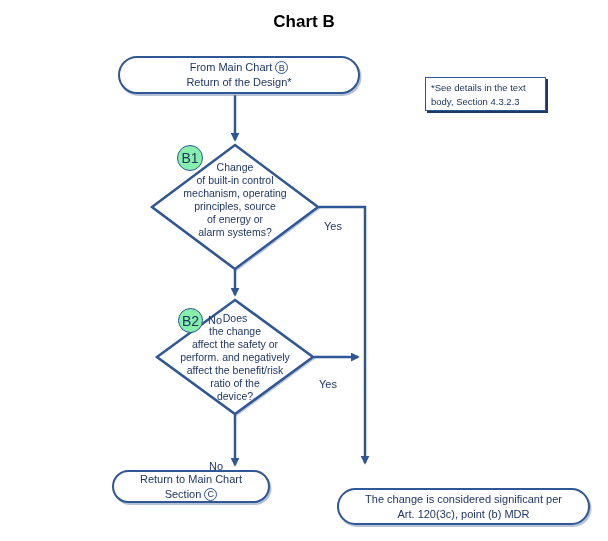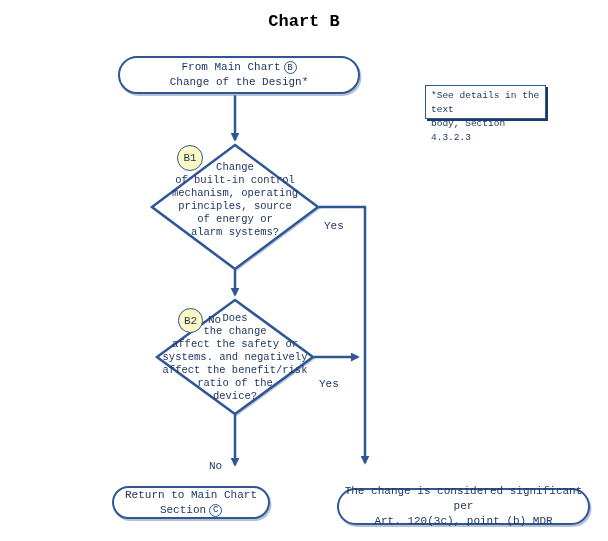--- a/index.html
+++ b/index.html
@@ -1,55 +1,55 @@
 <!DOCTYPE html>
 <html><head>
 <meta charset="utf-8">
 <style>
   html,body{margin:0;padding:0;background:#fff;}
   .canvas{
     position:relative;
     width:608px;height:529px;
     background:#fff;
-    font-family:Liberation Mono, monospace;
+    font-family:Liberation Sans, sans-serif;
     color:#1F3864;
     overflow:hidden;
   }
   .title{
     position:absolute;left:0;top:12px;width:100%;
     text-align:center;font-size:17px;font-weight:bold;color:#000;
   }
   svg.wires{position:absolute;left:0;top:0;}
   .shape-diamond{filter:drop-shadow(1.5px 1.5px 0 rgba(130,152,185,.55));}
   .box{
     position:absolute;background:#fff;border:2px solid #2F5795;
     box-shadow:1.5px 2px 0 rgba(120,144,180,.55);
     display:flex;flex-direction:column;align-items:center;justify-content:center;
     font-size:11px;line-height:15px;text-align:center;box-sizing:border-box;
   }
   .rounded{border-radius:19px;}
   .start-box{left:118px;top:56px;width:242px;height:38px;}
-  .return-box{left:112px;top:486px;width:158px;height:33px;}
+  .return-box{left:112px;top:470px;width:158px;height:33px;}
   .sig-box{left:337px;top:488px;width:253px;height:37px;white-space:pre-line;}
   .note-box{
     position:absolute;left:425px;top:77px;width:121px;height:34px;
     background:#fff;border:1.5px solid #2F5795;box-shadow:2px 2px 0 #1F3864;
     font-size:9.5px;line-height:14px;text-align:left;box-sizing:border-box;
-    padding:3px 5px;white-space:pre-line;margin-top:8px;
+    padding:3px 5px;white-space:pre-line;
   }
   .diamond-text{
     position:absolute;text-align:center;font-size:10.5px;line-height:13px;
     white-space:pre-line;
   }
   .d1-text{left:147px;top:161px;width:176px;}
   .d2-text{left:152px;top:312px;width:166px;}
   .badge{
-    position:absolute;background:#fef9c3;border:1.6px solid #2F5795;border-radius:50%;
+    position:absolute;background:#86efac;border:1.6px solid #2F5795;border-radius:50%;
     display:flex;align-items:center;justify-content:center;
-    font-size:11px;color:#1F3864;box-sizing:border-box;
+    font-size:14px;color:#1F3864;box-sizing:border-box;
   }
   .badge-b1{left:177px;top:145px;width:26px;height:26px;}
   .badge-b2{left:178px;top:308px;width:25px;height:25px;text-align:center;}
   .edge-label{position:absolute;font-size:11px;margin-top:40px;}
   .lbl-yes1{left:324px;top:180px;}
   .lbl-no1{left:208px;top:274px;}
   .lbl-yes2{left:319px;top:338px;}
   .lbl-no2{left:209px;top:420px;}
   .circle-letter{
     display:inline-flex;align-items:center;justify-content:center;
@@ -81,36 +81,36 @@
     <path d="M235,415 L235,465" fill="none" stroke="#2F5795" stroke-width="2.5" marker-end="url(#ah)"></path>
     <path d="M319,207 L365,207 L365,463" fill="none" stroke="#2F5795" stroke-width="2.5" marker-end="url(#ah)"></path>
     <path d="M314,357 L358,357" fill="none" stroke="#2F5795" stroke-width="2.5" marker-end="url(#ah)"></path>
   </svg>
 
   <div class="box rounded start-box">
     <span class="inline-line">
       <span>From Main Chart</span>
       <span class="circle-letter">B</span>
     </span>
-    <span>Change of the Design*</span>
+    <span>Return of the Design*</span>
   </div>
 
   <div class="note-box">*See details in the text
 body, Section 4.3.2.3</div>
 
   <div class="diamond-text d1-text">Change
 of built-in control
 mechanism, operating
 principles, source
 of energy or
 alarm systems?</div>
   <div class="diamond-text d2-text">Does
 the change
 affect the safety or
-systems. and negatively
+perform. and negatively
 affect the benefit/risk
 ratio of the
 device?</div>
 
   <div class="badge badge-b1">B1</div>
   <div class="badge badge-b2">B2</div>
 
   <div class="edge-label lbl-yes1">Yes</div>
   <div class="edge-label lbl-no1">No</div>
   <div class="edge-label lbl-yes2">Yes</div>

